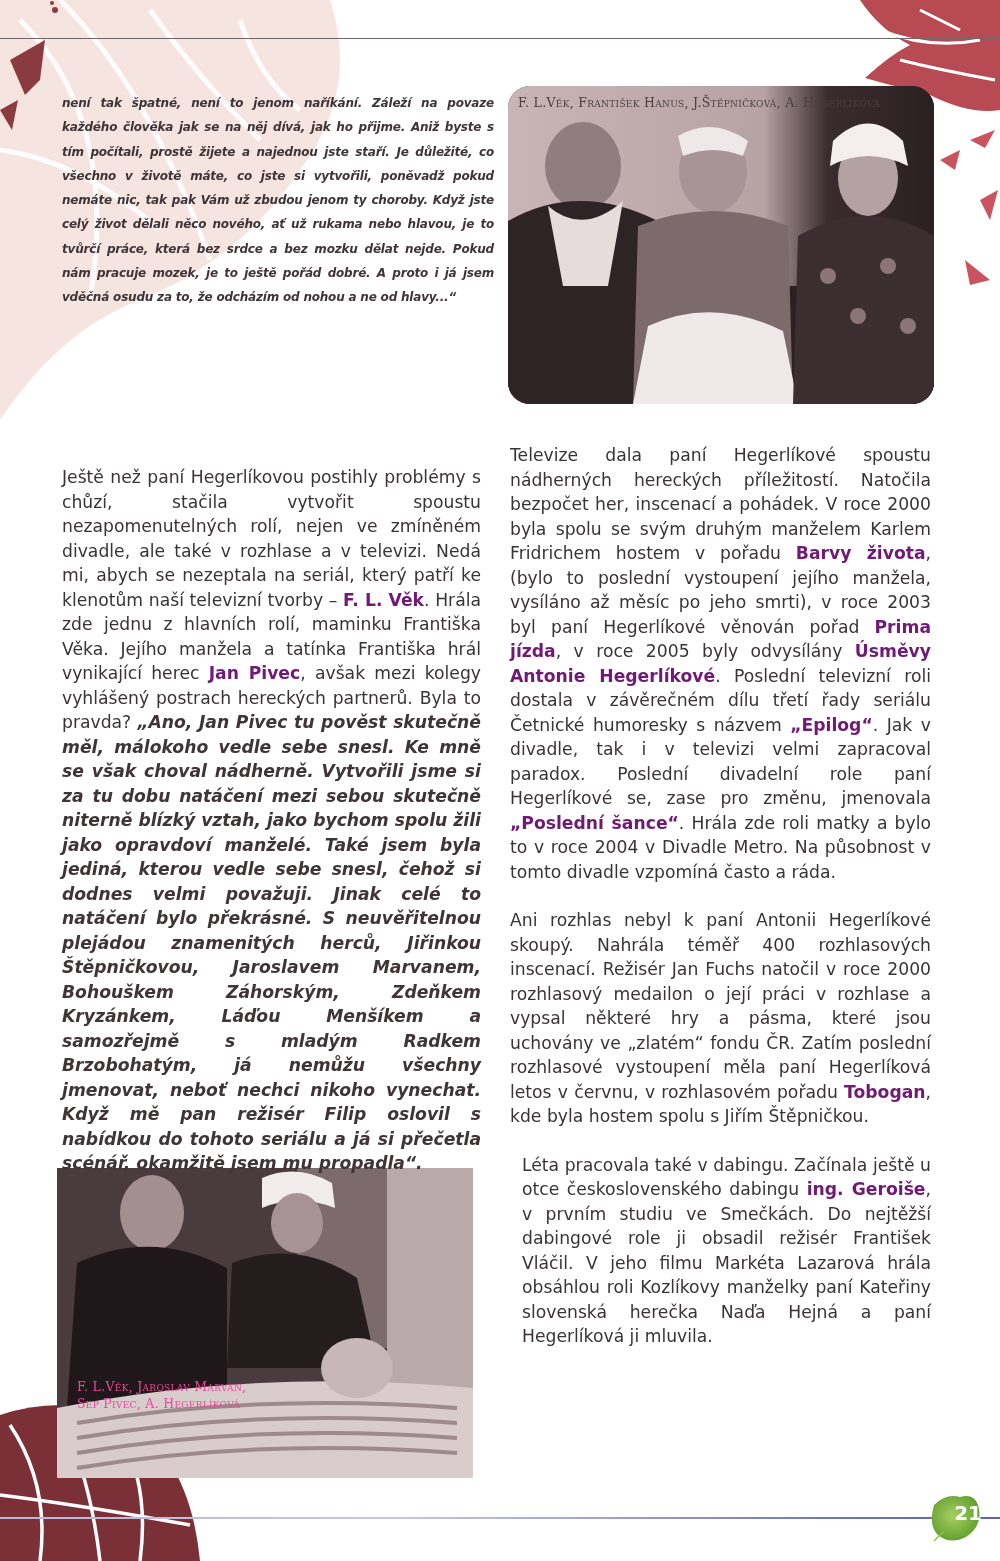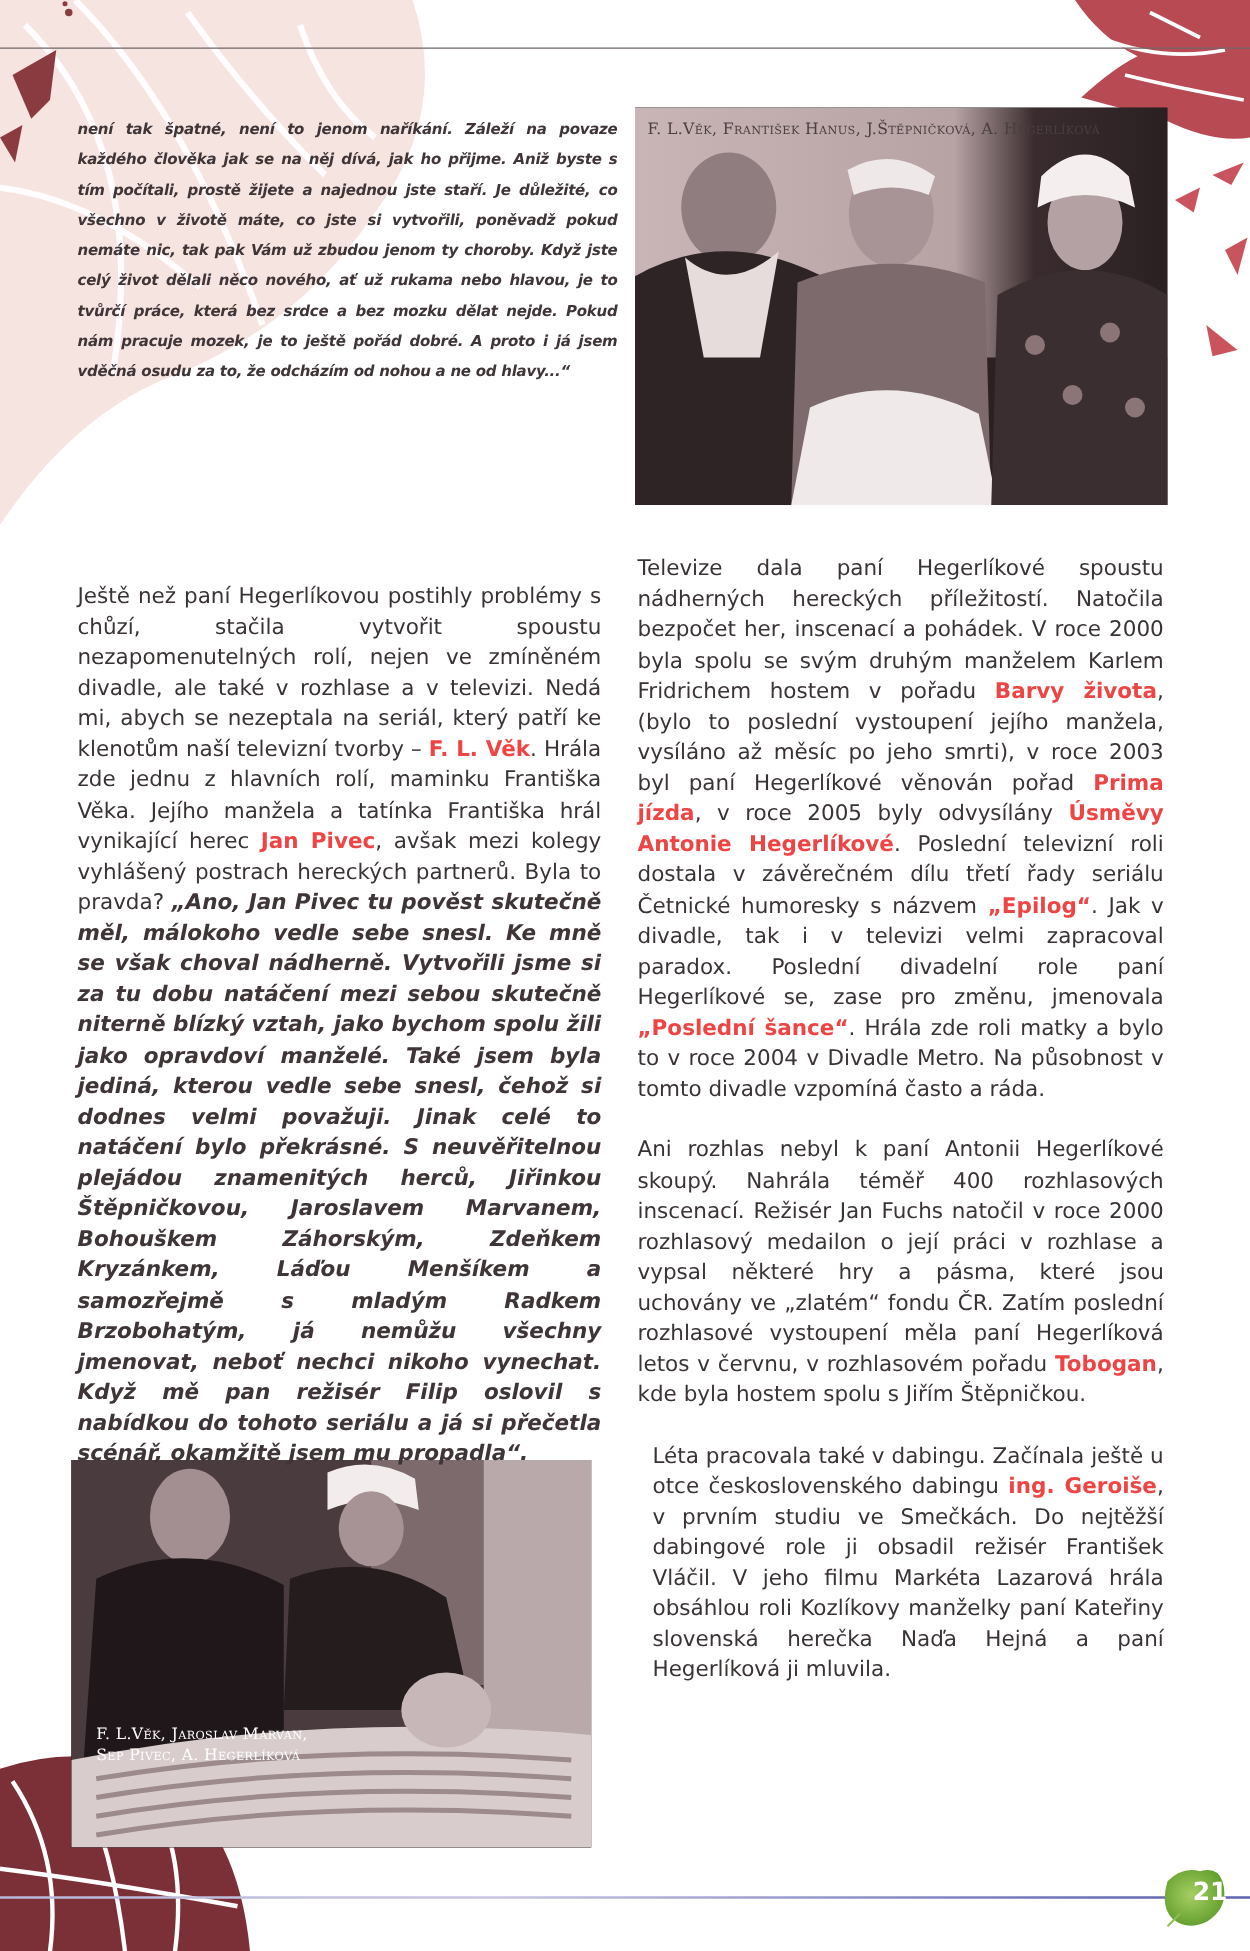--- a/index.html
+++ b/index.html
@@ -10,23 +10,23 @@
     color: #3a3334;
   }
   .deco { position: absolute; }
   .top-rule { position: absolute; left: 0; top: 38px; width: 1000px; height: 1px; background: #6e6668; }
   .bottom-rule { position: absolute; left: 0; top: 1517px; width: 1000px; height: 2px;
     background: linear-gradient(90deg, #b9b7d9 0%, #c7c5e2 40%, #6f73b9 85%, #5e62b0 100%); }
   .col { position: absolute; font-size: 17.2px; line-height: 24.5px; text-align: justify; }
   .col p { margin: 0; }
   .italic { font-style: italic; font-weight: bold; color: #3f3537; }
   .quote-block { position: absolute; left: 62px; top: 91px; width: 432px; font-size: 12px; line-height: 24.3px; text-align: justify; font-style: italic; font-weight: bold; color: #3f3537; letter-spacing: -0.2px; }
-  b { font-weight: bold; color: #ef4444; }
+  b { font-weight: bold; color: #701a75; }
   .photo { position: absolute; overflow: hidden; background: #2b2224; }
-  .caption { position: absolute; color: #ffffff; font-family: "DejaVu Serif", serif; font-variant: small-caps; font-size: 12.5px; letter-spacing: 0.3px; line-height: 17px; }
+  .caption { position: absolute; color: #ec4899; font-family: "DejaVu Serif", serif; font-variant: small-caps; font-size: 12.5px; letter-spacing: 0.3px; line-height: 17px; }
   .caption.dark { color: #4a3f41; }
   .page-number-badge { position: absolute; left: 928px; top: 1491px; width: 54px; height: 52px; }
   .page-number { position: absolute; left: 0; top: 10px; width: 54px; text-align: right; font-family: "DejaVu Sans", sans-serif; font-weight: bold; font-size: 20px; color: #ffffff; }
 </style>
 </head>
 <body>
 
 <svg class="deco" style="left:0;top:0" width="500" height="440" viewBox="0 0 500 440">
   <g fill="#f6e4e1">
     <path d="M0 0 L330 0 Q360 90 300 170 Q240 260 140 300 Q60 330 0 420 Z"></path>
@@ -71,21 +71,21 @@
   </g>
 </svg>
 
 <div class="top-rule"></div>
 <div class="bottom-rule"></div>
 
 <div class="quote-block">
   <span>není tak špatné, není to jenom naříkání. Záleží na povaze každého člověka jak se na něj dívá, jak ho přijme. Aniž byste s tím počítali, prostě žijete a najednou jste staří. Je důležité, co všechno v životě máte, co jste si vytvořili, poněvadž pokud nemáte nic, tak pak Vám už zbudou jenom ty choroby. Když jste celý život dělali něco nového, ať už rukama nebo hlavou, je to tvůrčí práce, která bez srdce a bez mozku dělat nejde. Pokud nám pracuje mozek, je to ještě pořád dobré. A proto i já jsem vděčná osudu za to, že odcházím od nohou a ne od hlavy...“</span>
 </div>
 
-<div class="photo" style="left:508px;top:86px;width:426px;height:318px;">
+<div class="photo" style="left:508px;top:86px;width:426px;height:318px;border-radius:22px;">
   <svg width="426" height="318" viewBox="0 0 426 318">
     <defs>
       <linearGradient id="pt-bg" x1="0" y1="0" x2="1" y2="0">
         <stop offset="0" stop-color="#c9b5b6"></stop>
         <stop offset="0.6" stop-color="#b7a2a4"></stop>
         <stop offset="0.75" stop-color="#3a2c2e"></stop>
         <stop offset="1" stop-color="#2a2022"></stop>
       </linearGradient>
     </defs>
     <rect width="426" height="318" fill="url(#pt-bg)"></rect>

